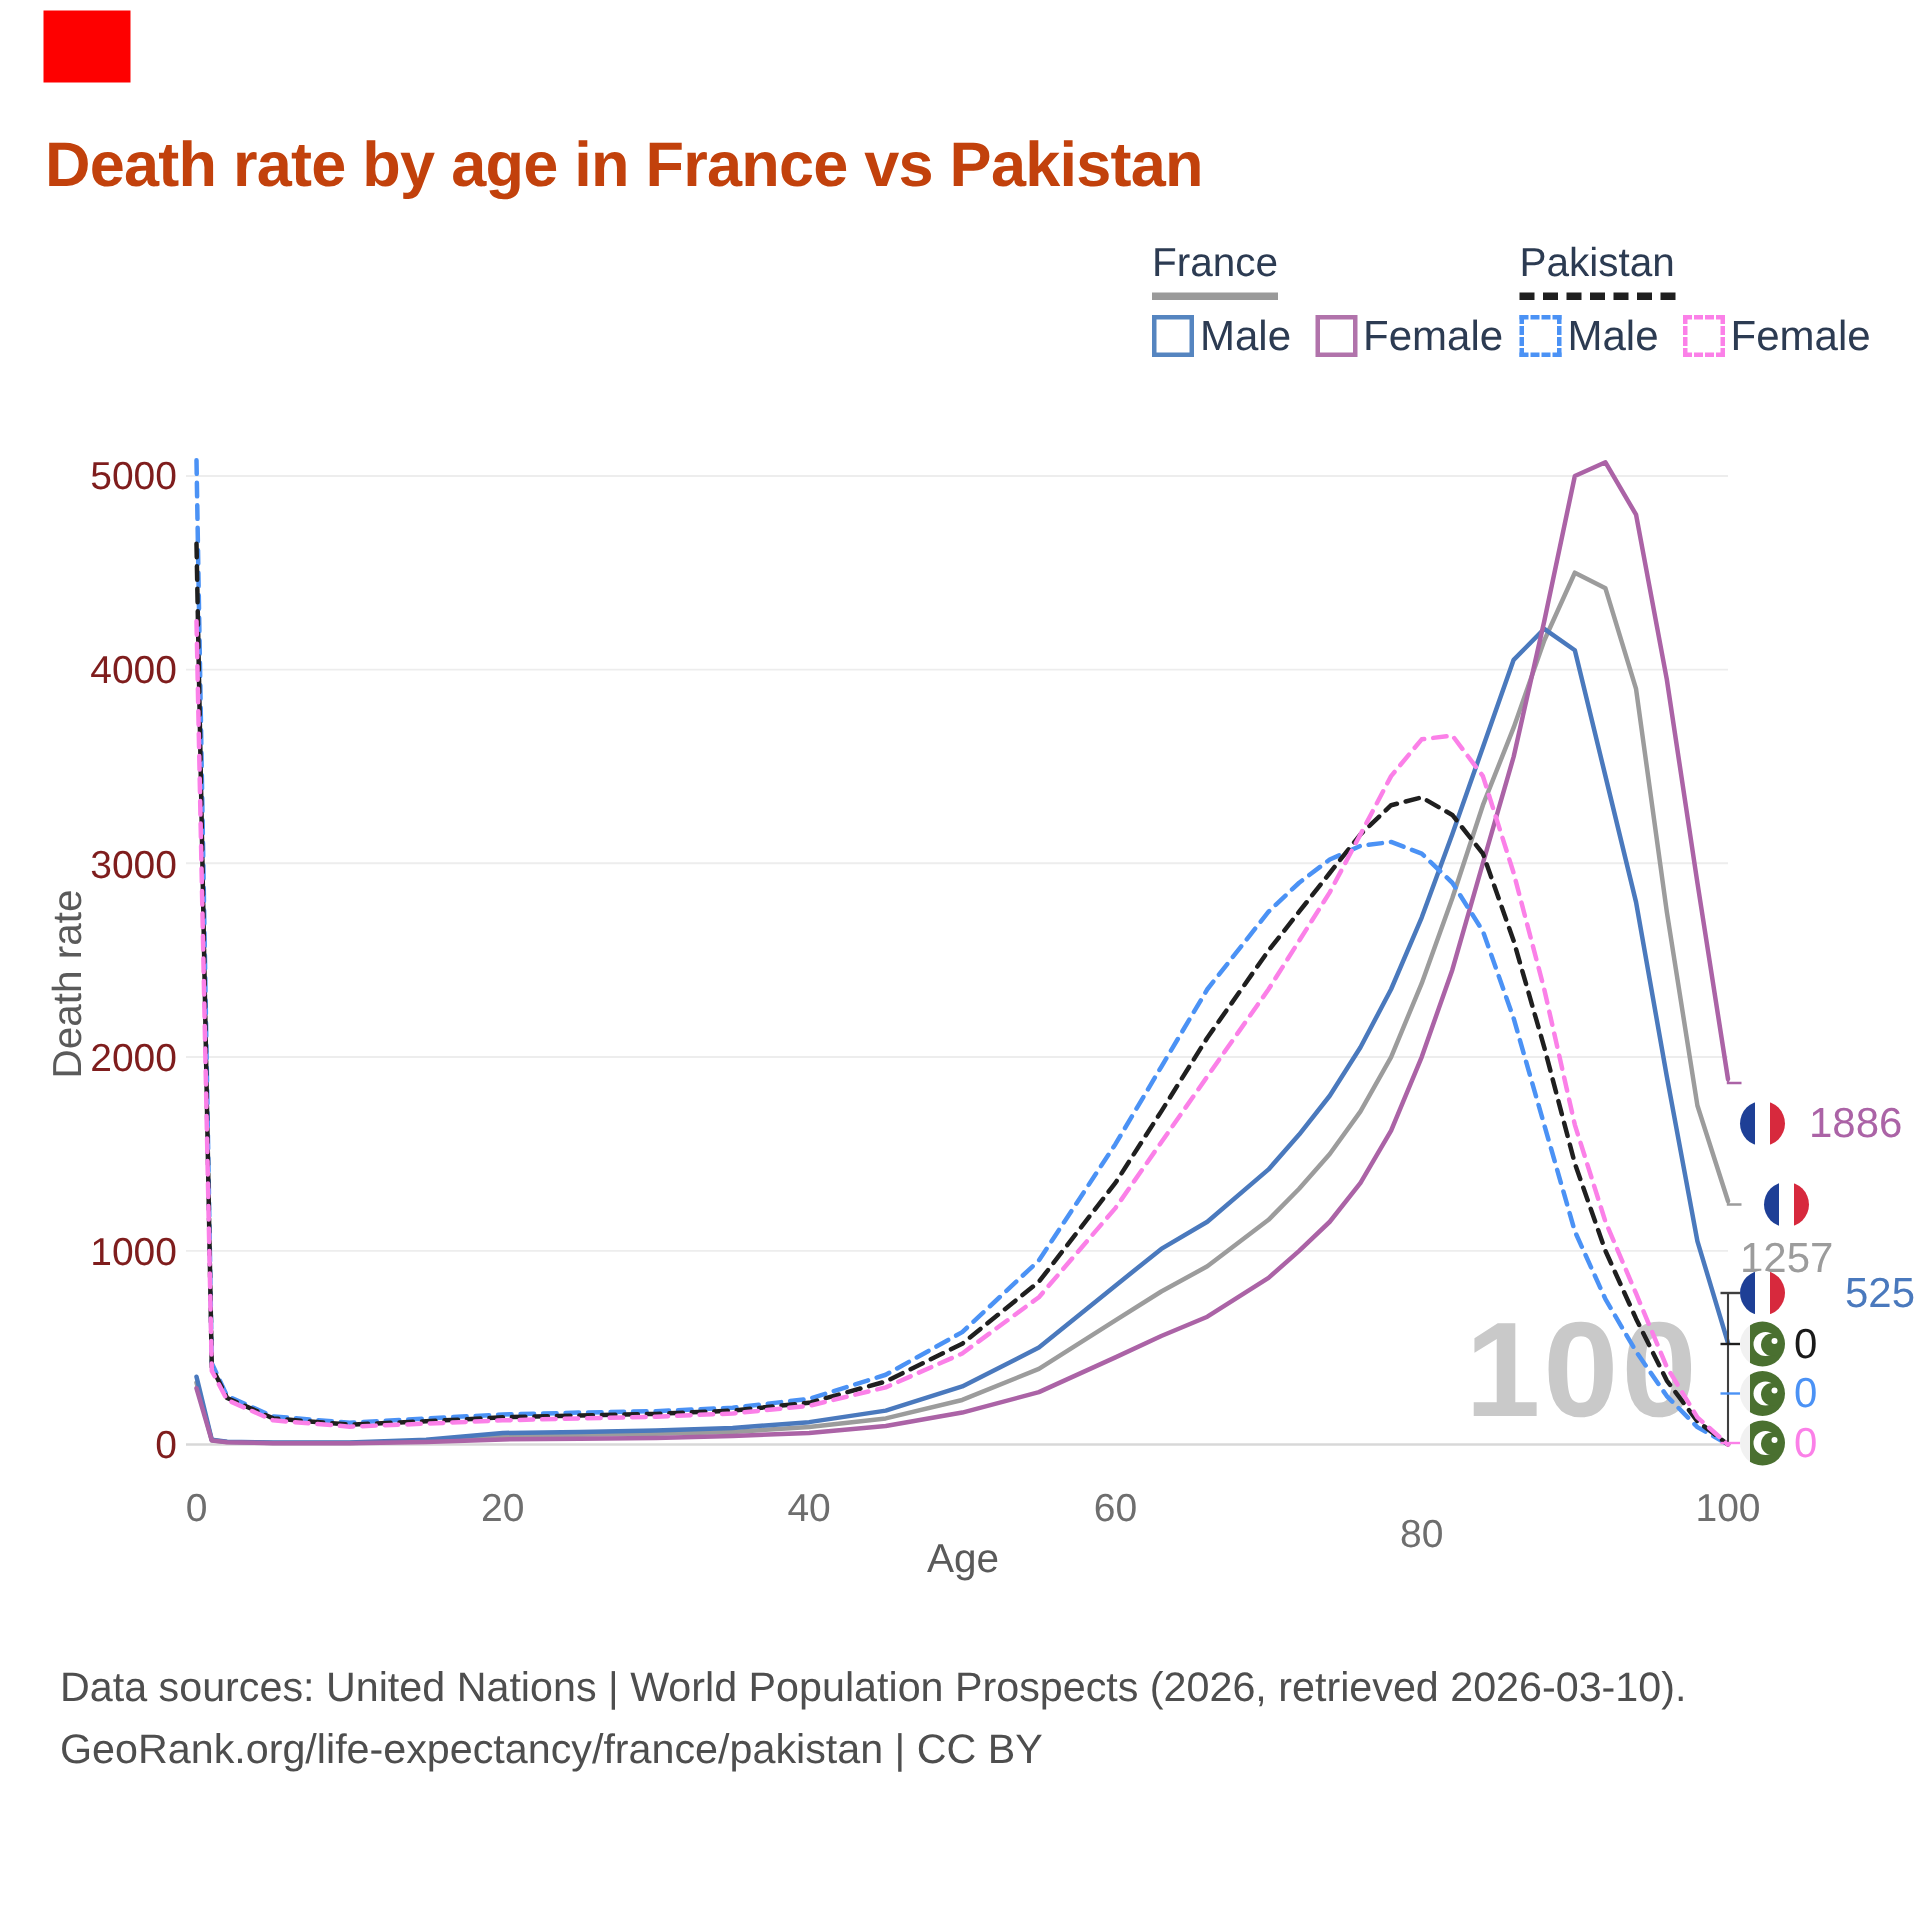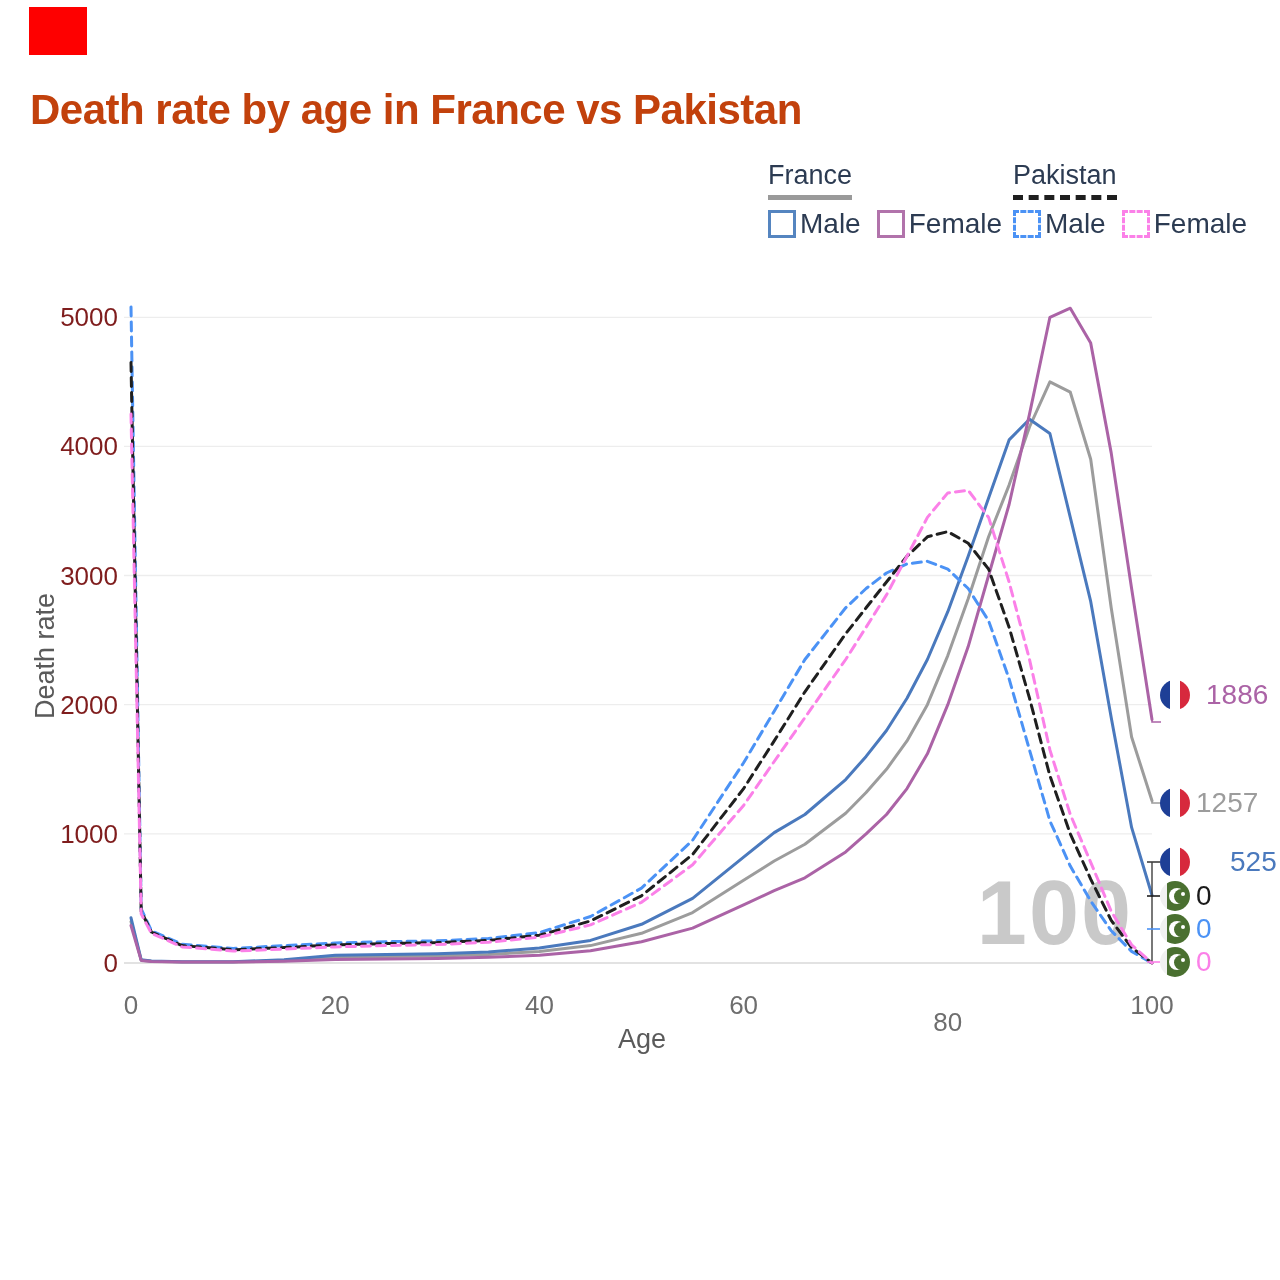--- a/index.html
+++ b/index.html
@@ -109,25 +109,25 @@
       <span class="xtick" style="left: 295.2px;">20</span>
       <span class="xtick" style="left: 499.4px;">40</span>
       <span class="xtick" style="left: 703.6px;">60</span>
       <span class="xtick" style="left: 907.8px; margin-top: 17px;">80</span>
       <span class="xtick" style="left: 1112px;">100</span>
     </div>
   <div class="axis-title ylabel">Death rate</div>
   <div class="axis-title xlabel">Age</div>
 
   <div id="endlabels">
-      <div class="end-label" style="left: 1160px; top: 680px; gap: 16px;">
+      <div class="end-label" style="left: 1160px; top: 734px; gap: 16px;">
         <span class="flag flag-fr"></span>
         <span class="val" style="color: rgb(171, 99, 166);">1886</span>
       </div>
-      <div class="end-label" style="left: 1160px; top: 788px;">
+      <div class="end-label" style="left: 1160px; top: 788px; flex-direction: column;">
         <span class="flag flag-fr"></span>
         <span class="val" style="color: rgb(156, 156, 156);">1257</span>
       </div>
       <div class="end-label" style="left: 1160px; top: 847px; gap: 40px;">
         <span class="flag flag-fr"></span>
         <span class="val" style="color: rgb(74, 121, 189);">525</span>
       </div>
       <div class="end-label" style="left: 1160px; top: 881px;">
         <span class="flag flag-pk">
           <i class="pk-star"></i>
@@ -141,13 +141,17 @@
         <span class="val" style="color: rgb(75, 146, 245);">0</span>
       </div>
       <div class="end-label" style="left: 1160px; top: 947px;">
         <span class="flag flag-pk">
           <i class="pk-star"></i>
         </span>
         <span class="val" style="color: rgb(251, 128, 232);">0</span>
       </div>
     </div>
 
+  <div class="footer">
+    <div>Data sources: United Nations | World Population Prospects (2026, retrieved 2026-03-10).</div>
+    <div>GeoRank.org/life-expectancy/france/pakistan | CC BY</div>
+  </div>
 </div>
 
 </body></html>

